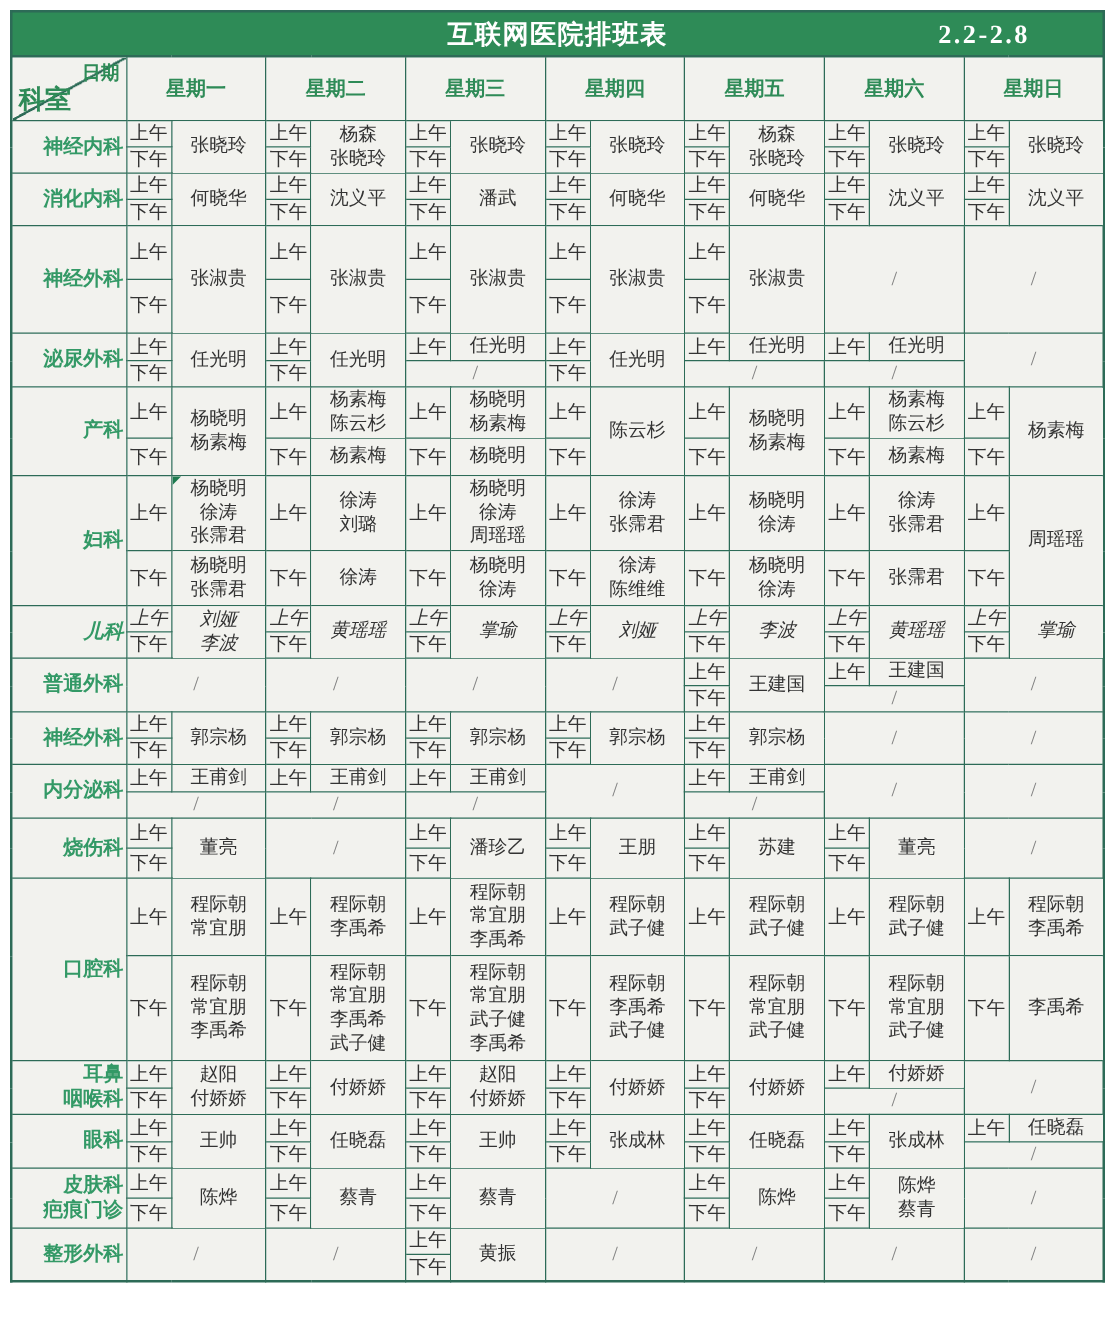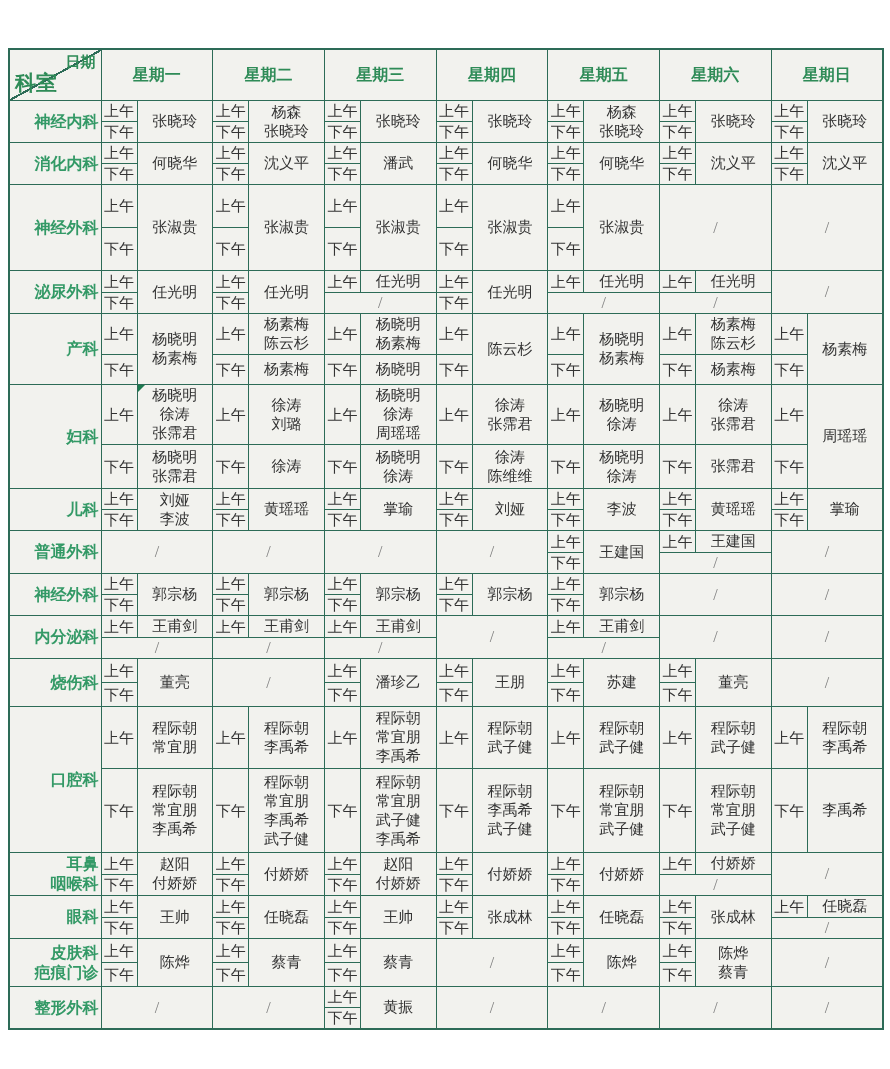--- a/index.html
+++ b/index.html
@@ -11,21 +11,20 @@
   .titlebar{
     box-sizing:border-box;height:36px;background:var(--header-bg,#2e8b57);
     border:2px solid var(--border,#2d6b57);border-bottom:none;
     display:flex;align-items:center;justify-content:center;position:relative;
     color:var(--title-text,#ffffff);font-weight:bold;font-size:21px;letter-spacing:1px;
   }
   .daterange{position:absolute;right:58px;font-size:21px;font-weight:bold;letter-spacing:2px;}
   table{
     border-collapse:collapse;table-layout:fixed;width:876px;
     border:2px solid var(--border,#2d6b57);
-    margin-top:40px;
   }
   th,td{
     border:1px solid var(--border,#2d6b57);
     background:var(--cell-bg,#f2f2ee);
     text-align:center;vertical-align:middle;padding:1px 2px;overflow:hidden;
   }
   th.day{height:48px;font-size:16px;font-weight:bold;color:var(--day-text,#2e8b57);}
   th.corner{
     position:relative;padding:0;
     background:
@@ -50,20 +49,24 @@
   td.slash{font-size:16px;color:var(--slash-text,#808080);}
   .marker{
     position:absolute;top:0;left:0;width:0;height:0;
     border-top:7px solid #1d7a4f;border-right:7px solid transparent;
   }
 </style>
 </head>
 <body>
 
 <div class="wrap">
+  <div class="titlebar">
+    <span class="title">互联网医院排班表</span>
+    <span class="daterange">2.2-2.8</span>
+  </div>
   <table>
       <colgroup>
         <col style="width: 92px;">
         <col style="width: 36px;">
         <col>
         <col style="width: 36px;">
         <col>
         <col style="width: 36px;">
         <col>
         <col style="width: 36px;">
@@ -262,21 +265,21 @@
           <td class="time">下午</td>
           <td class="name">徐涛
 陈维维</td>
           <td class="time">下午</td>
           <td class="name">杨晓明
 徐涛</td>
           <td class="time">下午</td>
           <td class="name">张霈君</td>
           <td class="time">下午</td>
         </tr>
-        <tr style="height: 19px;">
+        <tr style="height: 19px; font-style: italic;">
           <td class="dept" rowspan="2">儿科</td>
           <td class="time">上午</td>
           <td class="name" rowspan="2">刘娅
 李波</td>
           <td class="time">上午</td>
           <td class="name" rowspan="2">黄瑶瑶</td>
           <td class="time">上午</td>
           <td class="name" rowspan="2">掌瑜</td>
           <td class="time">上午</td>
           <td class="name" rowspan="2">刘娅</td>

